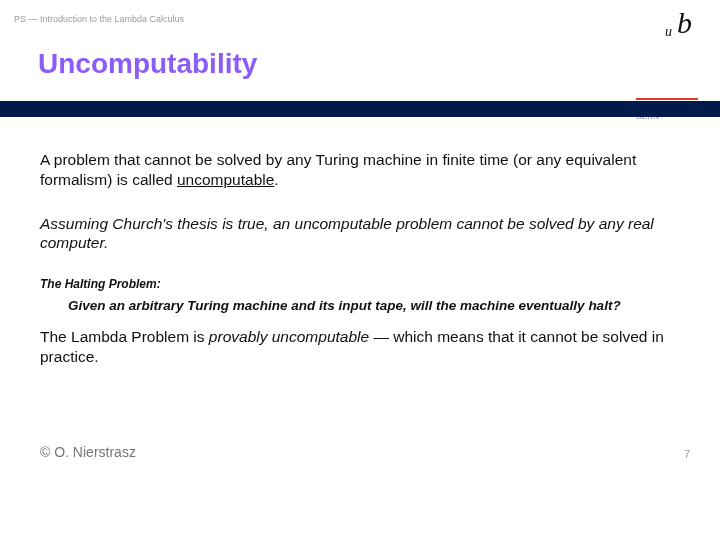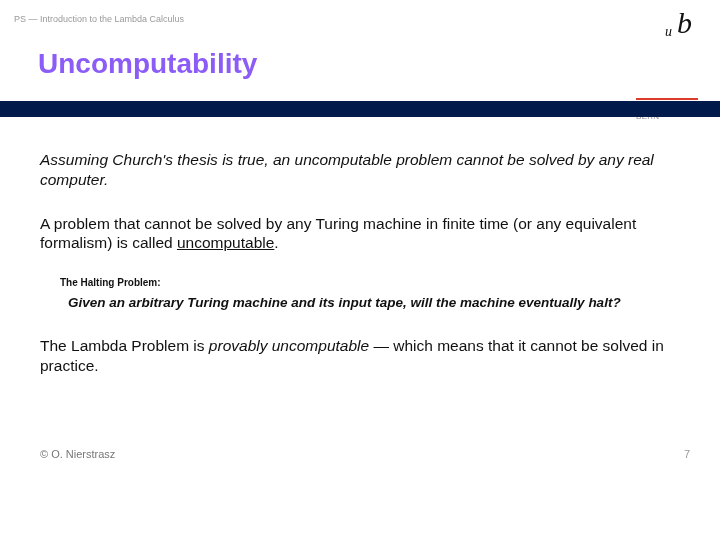--- a/index.html
+++ b/index.html
@@ -11,24 +11,24 @@
   .logo-b { font-family: Georgia, 'Times New Roman', serif; font-style: italic; font-size: 30px; color: #111; position: absolute; right: 6px; top: 0; }
   .logo-u { font-family: Georgia, 'Times New Roman', serif; font-style: italic; font-size: 14px; color: #111; position: absolute; right: 26px; top: 18px; }
   .uni-rule { border: none; border-top: 2px solid #dc3a2a; width: 62px; margin-left: 38px; margin-top: 46px; }
   .uni-label { font-size: 8px; letter-spacing: 0.3px; color: #8a8a8a; margin-left: 38px; margin-top: 3px; line-height: 1.15; }
   .title { position: absolute; top: 48px; left: 38px; font-size: 28px; font-weight: bold; color: #8b5cf6; }
   .blue-bar { position: absolute; top: 101px; left: 0; width: 720px; height: 16px; background: #001a4b; }
   .content { position: absolute; top: 150px; left: 40px; width: 640px; color: #111; }
   .para { font-size: 15.5px; line-height: 1.28; margin-bottom: 24px; }
   .para-italic { font-style: italic; }
   .ul-word { text-decoration: underline; }
-  .subhead { font-size: 10px; font-weight: bold; margin-bottom: 6px; margin-left: 20px; }
-  .indent { margin-left: 28px; font-size: 13.5px; font-style: italic; font-weight: bold; line-height: 1.32; margin-bottom: 24px; width: 590px; }
+  .subhead { font-size: 12px; font-style: italic; font-weight: bold; margin-bottom: 6px; }
+  .indent { margin-left: 28px; font-size: 13.5px; font-style: italic; font-weight: bold; line-height: 1.32; margin-bottom: 12px; width: 590px; }
   .provably { font-style: italic; }
-  .footer-copy { position: absolute; bottom: 20px; left: 40px; font-size: 11px; color: #777; }
+  .footer-copy { position: absolute; bottom: 20px; left: 40px; font-size: 14px; color: #777; }
   .footer-page { position: absolute; bottom: 20px; right: 30px; font-size: 11px; color: #9a9a9a; }
 </style>
 </head>
 <body>
 
 <div class="slide">
 
   <div class="header-strip">PS — Introduction to the Lambda Calculus</div>
 
   <div class="logo-area">
@@ -41,25 +41,25 @@
       <span>UNIVERSITÄT</span><br>
       <span>BERN</span>
     </div>
   </div>
 
   <div class="title">Uncomputability</div>
   <div class="blue-bar"></div>
 
   <div class="content">
 
-    <div class="para para-italic">Assuming Church's thesis is true, an uncomputable problem cannot be solved by any real computer.</div>
-
     <div class="para">
       <span>A problem that cannot be solved by any Turing machine in finite time (or any equivalent formalism) is called </span><span class="ul-word">uncomputable</span><span>.</span>
     </div>
+
+    <div class="para para-italic">Assuming Church's thesis is true, an uncomputable problem cannot be solved by any real computer.</div>
 
     <div class="subhead">The Halting Problem:</div>
     <div class="indent">Given an arbitrary Turing machine and its input tape, will the machine eventually halt?</div>
 
     <div class="para">
       <span>The Lambda Problem is </span><span class="provably">provably uncomputable</span><span> — which means that it cannot be solved in practice.</span>
     </div>
 
   </div>
 

